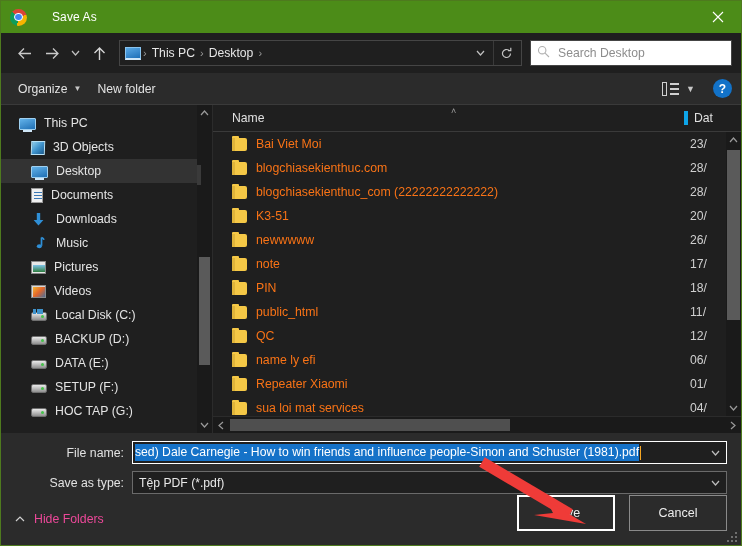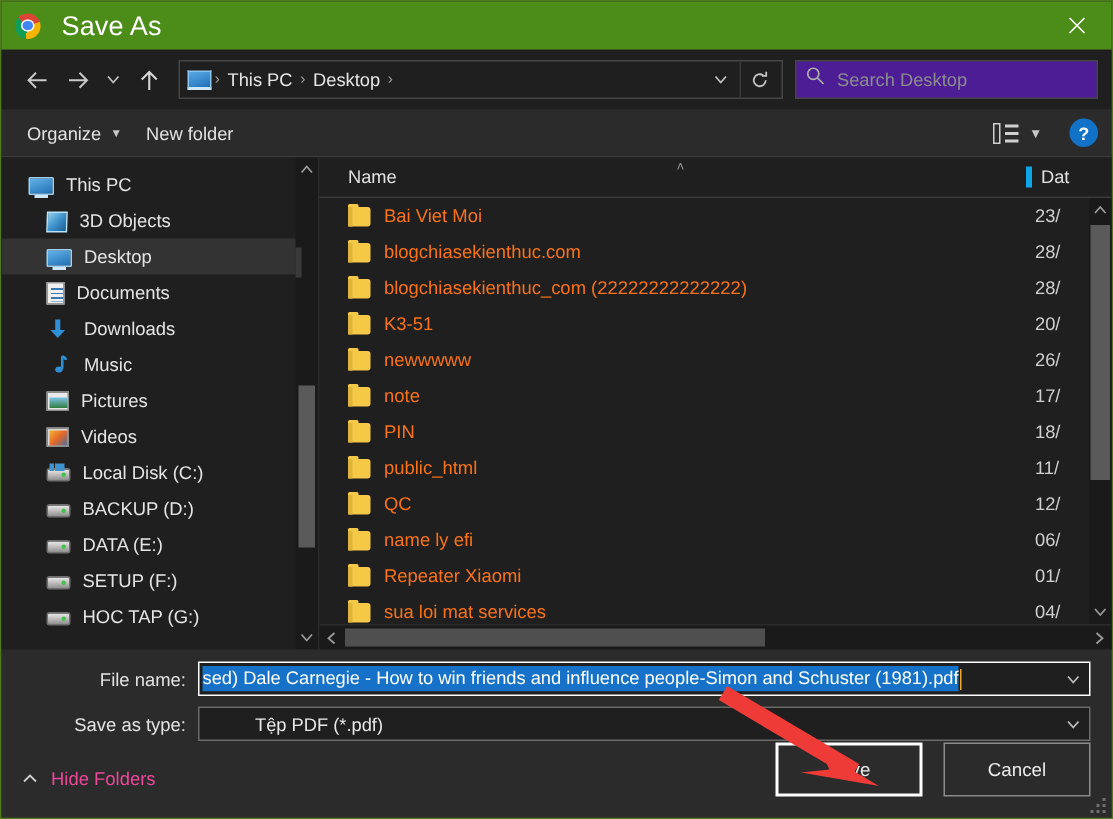--- a/index.html
+++ b/index.html
@@ -33,21 +33,21 @@
         #dc4437 0deg 120deg,
         #f5b400 120deg 240deg,
         #0f9d58 240deg 360deg);
   }
   #chrome-icon .inner {
     position: absolute; left: 4.2px; top: 4.2px;
     width: 8.6px; height: 8.6px; border-radius: 50%;
     background: #4285f4; border: 1.4px solid #ffffff;
   }
   #title-text {
-    color: #ffffff; font-size: 18px; margin-left: 14px;
+    color: #ffffff; font-size: 12px; margin-left: 25px;
     letter-spacing: .1px;
   }
   #close-btn {
     position: absolute; right: 0; top: 0;
     width: 46px; height: 32px;
     display: flex; align-items: center; justify-content: center;
     color: #ffffff; font-size: 15px; font-weight: 300;
     cursor: pointer;
   }
   #close-btn svg { display: block; }
@@ -94,21 +94,21 @@
   #crumb-spacer { flex: 1 1 auto; }
   #addr-chevron, #addr-refresh {
     width: 26px; height: 24px;
     display: flex; align-items: center; justify-content: center;
     color: #c8c8c8; cursor: pointer; flex: 0 0 auto;
   }
   #addr-refresh { border-left: 1px solid #3a3a3a; }
   #searchbox {
     width: 202px; height: 26px; flex: 0 0 auto;
     border: 1px solid #454545;
-    background: #4c1d95;
+    background: #ffffff;
     display: flex; align-items: center;
     padding: 0 6px;
   }
   #search-placeholder {
     color: #8d8d8d; font-size: 12.2px; margin-left: 8px;
   }
 
   
   #commandbar {
     height: 32px; min-height: 32px;
@@ -384,21 +384,21 @@
     display: flex; align-items: center;
   }
   .combo-value .sel {
     background: #1572c8; color: #ffffff;
     padding: 1px 0 2px 0;
   }
   .caretbar {
     display: inline-block; width: 1px; height: 14px;
     background: #f5a623; margin-left: 1px;
   }
-  .combo-value.plain { padding-left: 6px; margin-left: 31px; }
+  .combo-value.plain { padding-left: 6px; }
   .combo-arrow {
     width: 21px; flex: 0 0 auto;
     display: flex; align-items: center; justify-content: center;
     color: #bdbdbd; font-size: 10px; cursor: pointer;
   }
   #btn-row {
     position: absolute; right: 14px; bottom: 14px;
     display: flex; gap: 14px;
   }
   .dlgbtn {

